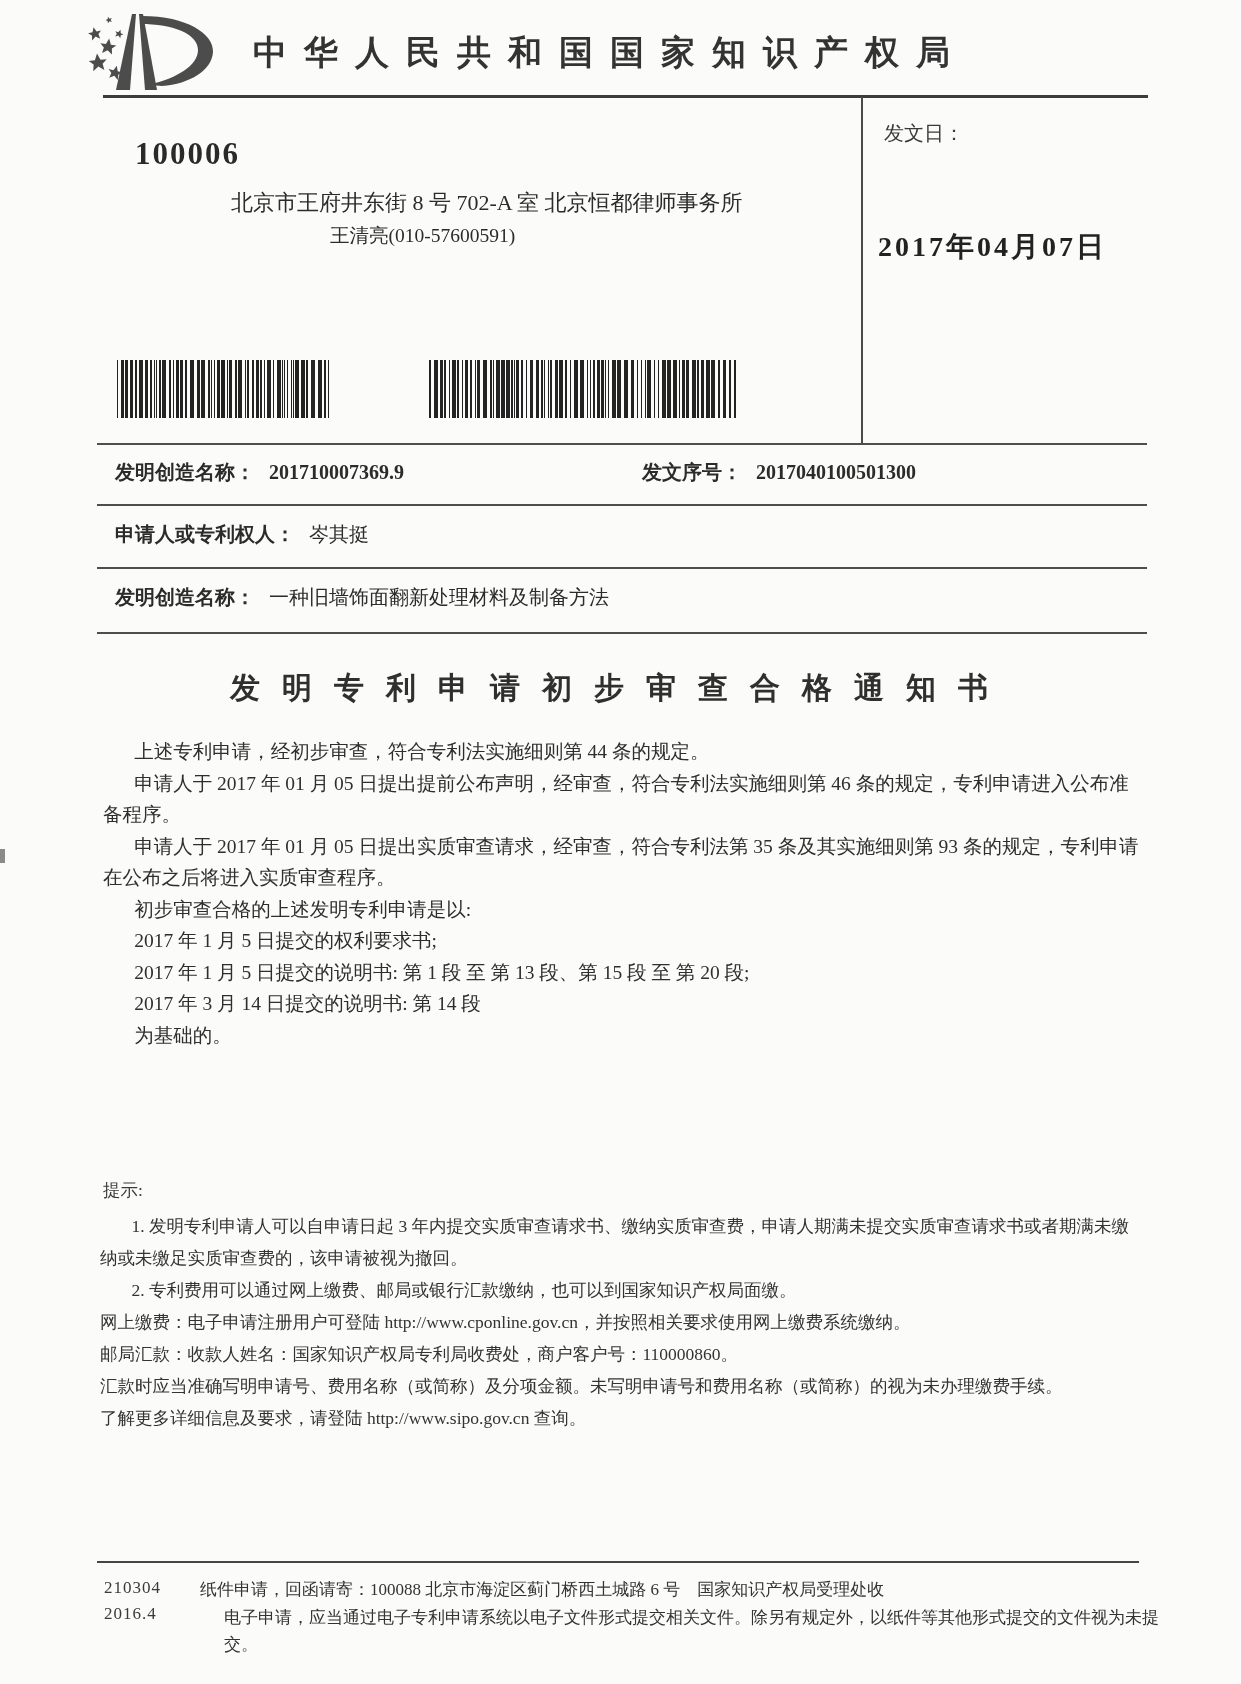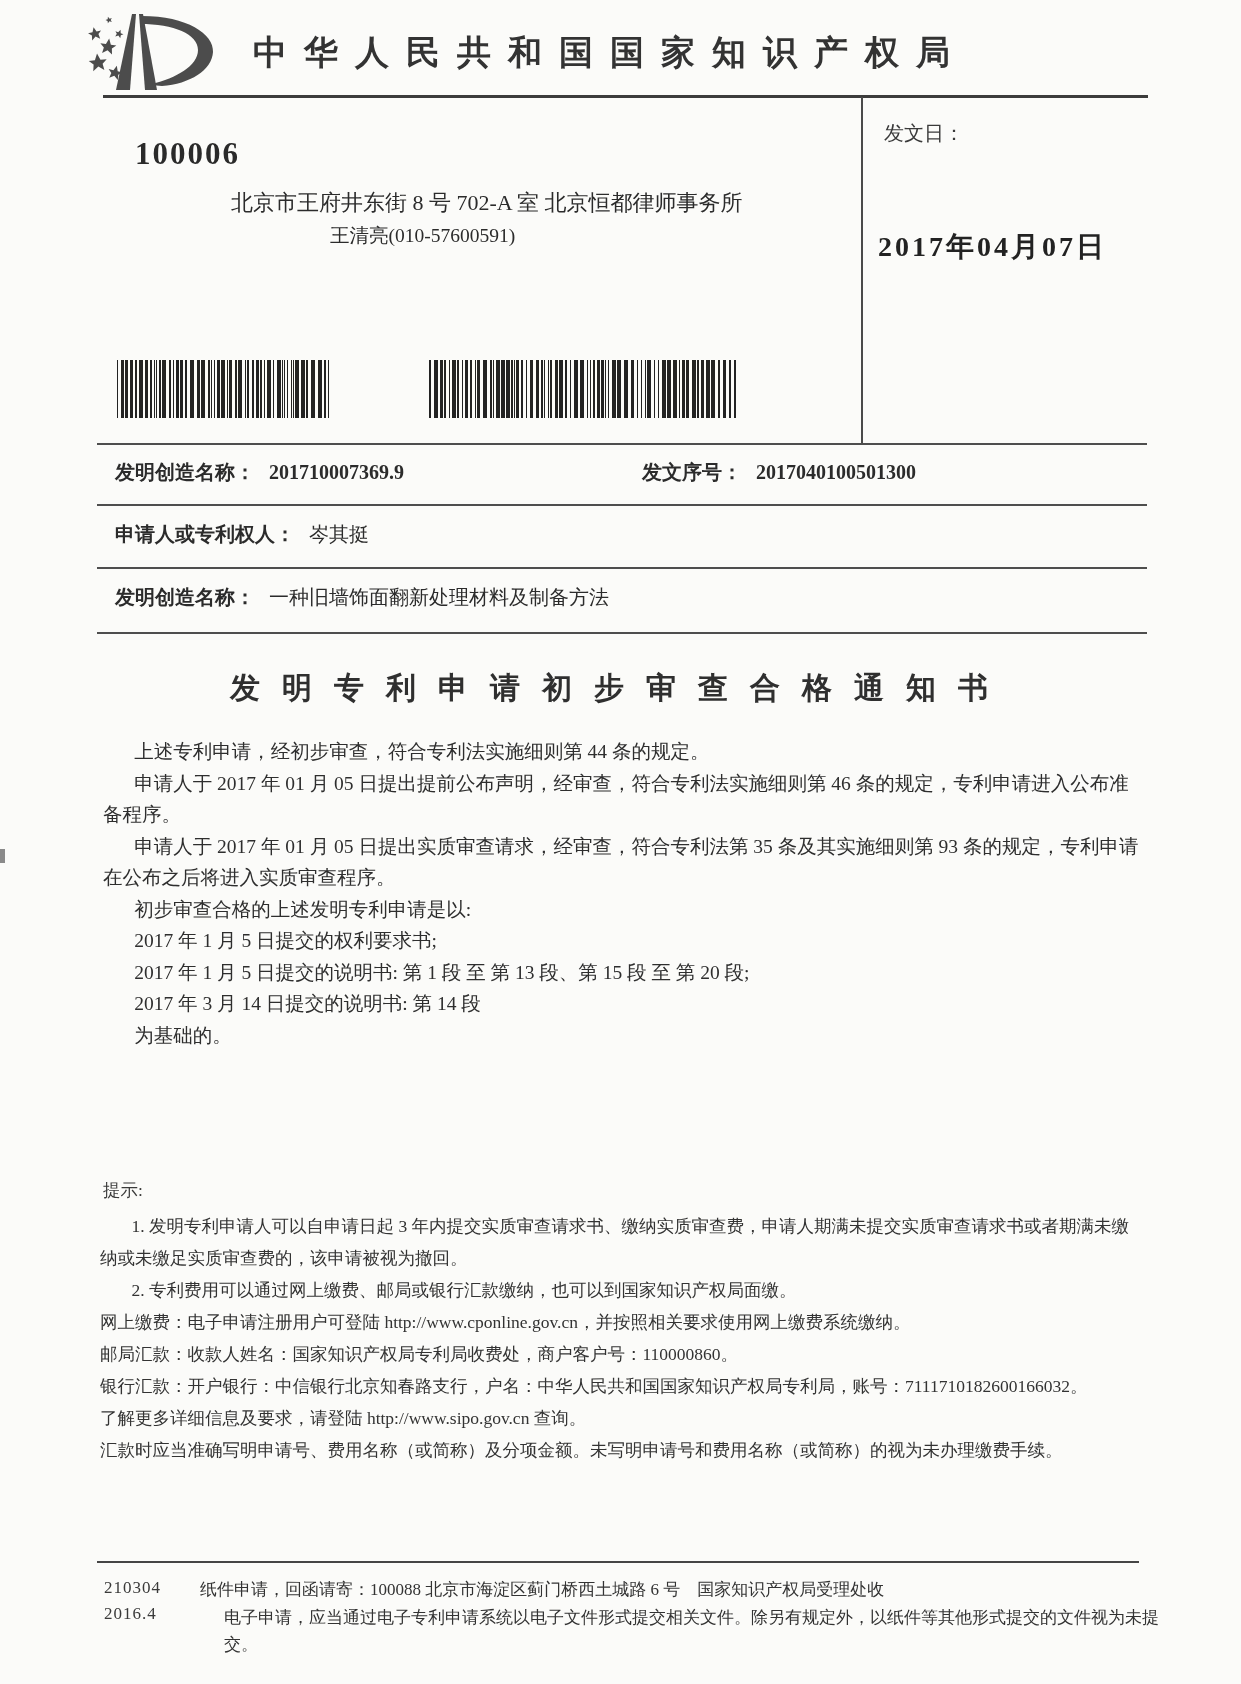--- a/index.html
+++ b/index.html
@@ -273,23 +273,22 @@
     <p>2017 年 3 月 14 日提交的说明书: 第 14 段</p>
     <p>为基础的。</p>
   </div>
 
   <div class="abs tip-label">提示:</div>
   <div class="abs tips">
     <p class="ind">1. 发明专利申请人可以自申请日起 3 年内提交实质审查请求书、缴纳实质审查费，申请人期满未提交实质审查请求书或者期满未缴纳或未缴足实质审查费的，该申请被视为撤回。</p>
     <p class="ind">2. 专利费用可以通过网上缴费、邮局或银行汇款缴纳，也可以到国家知识产权局面缴。</p>
     <p>网上缴费：电子申请注册用户可登陆 http://www.cponline.gov.cn，并按照相关要求使用网上缴费系统缴纳。</p>
     <p>邮局汇款：收款人姓名：国家知识产权局专利局收费处，商户客户号：110000860。</p>
-    <p>银行汇款：开户银行：中信银行北京知春路支行，户名：中华人民共和国国家知识产权局专利局，账号：7111710182600166032。</p>
+    <p>汇款时应当准确写明申请号、费用名称（或简称）及分项金额。未写明申请号和费用名称（或简称）的视为未办理缴费手续。</p>
     <p>了解更多详细信息及要求，请登陆 http://www.sipo.gov.cn 查询。</p>
-    <p>汇款时应当准确写明申请号、费用名称（或简称）及分项金额。未写明申请号和费用名称（或简称）的视为未办理缴费手续。</p>
   </div>
 
   <div class="abs footer-rule"></div>
   <div class="abs foot-code1">210304</div>
   <div class="abs foot-code2">2016.4</div>
   <div class="abs foot-line1">纸件申请，回函请寄：100088  北京市海淀区蓟门桥西土城路 6 号　国家知识产权局受理处收</div>
   <div class="abs foot-line2">电子申请，应当通过电子专利申请系统以电子文件形式提交相关文件。除另有规定外，以纸件等其他形式提交的文件视为未提交。</div>
 
   <div class="abs artifact"></div>
 </div>

